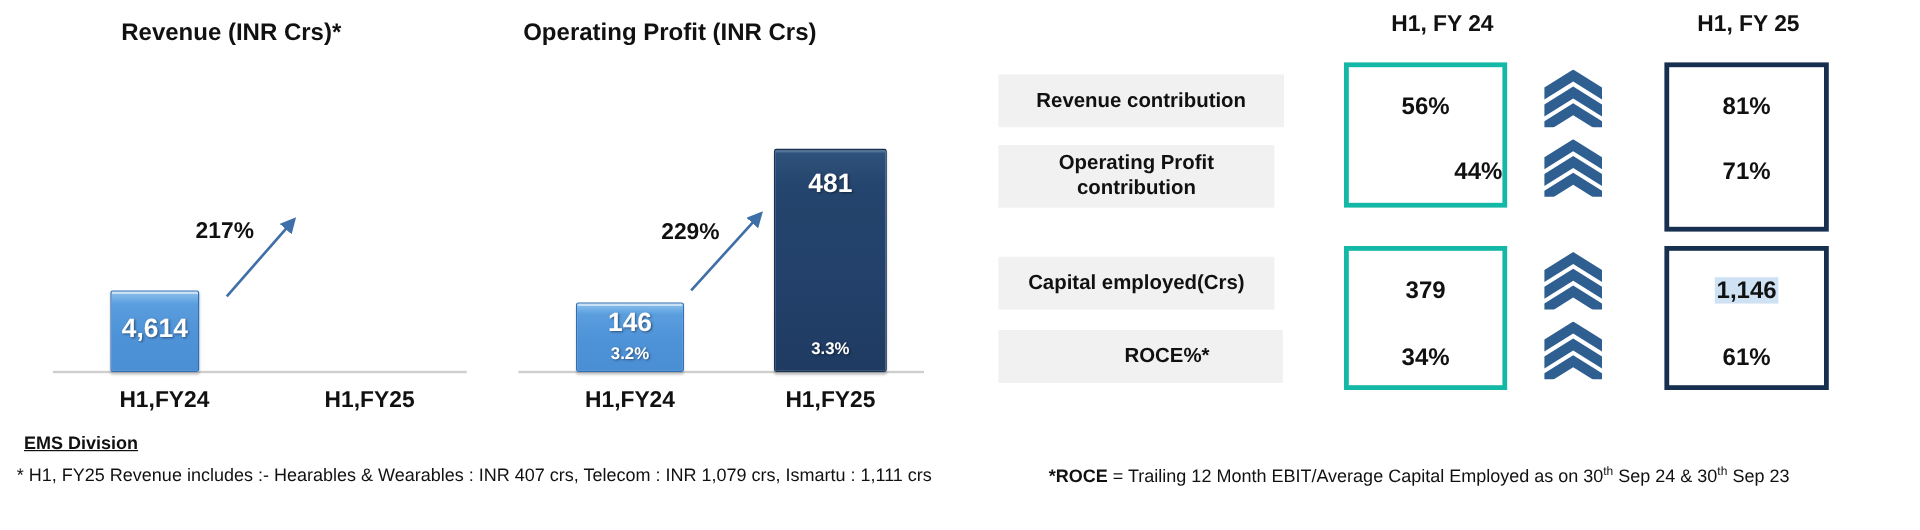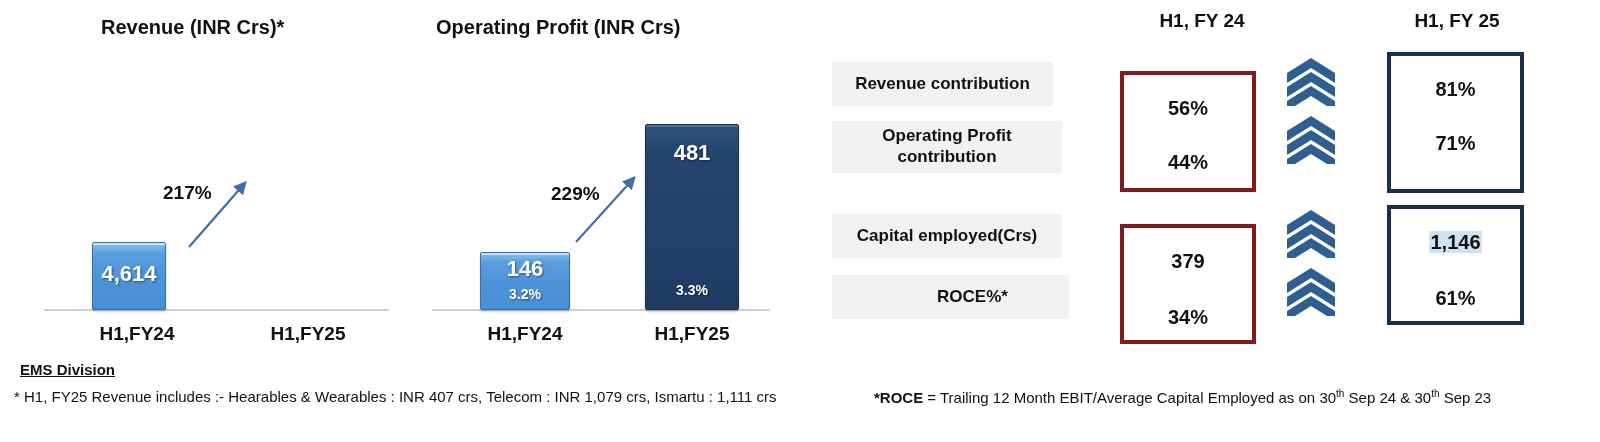--- a/index.html
+++ b/index.html
@@ -41,21 +41,21 @@
   .cat-label{position:absolute;text-align:center;font-size:19px;font-weight:bold;color:#111;white-space:nowrap;}
 
   .growth{position:absolute;font-size:19px;font-weight:bold;color:#111;white-space:nowrap;}
   .arrow-svg{position:absolute;overflow:visible;}
 
   
   .col-head{position:absolute;font-size:19px;font-weight:bold;color:#111;white-space:nowrap;text-align:center;}
   .row-label{position:absolute;background:#f1f1f1;display:flex;align-items:center;justify-content:center;
              text-align:center;font-size:17px;font-weight:bold;color:#111;line-height:1.22;}
   .vbox{position:absolute;background:#ffffff;box-sizing:border-box;}
-  .vbox.fy24{border:4px solid #7f1d1d;margin-top:19px;}
+  .vbox.fy24{border:4px solid #14b8a6;}
   .vbox.fy25{border:4px solid #17304f;}
   .cellval{position:absolute;left:0;right:0;text-align:center;font-size:20px;font-weight:bold;color:#111;}
   .cellval .hl{background:#cfe2f3;padding:0 1px;}
 
   .chev{position:absolute;}
 
   
   .fn-head{position:absolute;font-size:15px;font-weight:bold;color:#111;text-decoration:underline;white-space:nowrap;}
   .fn{position:absolute;font-size:15px;color:#111;white-space:nowrap;}
   .fn b{font-weight:bold;}
@@ -117,30 +117,30 @@
     <line x1="4" y1="72" x2="62" y2="8" stroke="#3f6fa8" stroke-width="2.2" marker-end="url(#ah2)"></line>
   </svg>
 
   <span class="cat-label" style="left:465px;top:323px;width:120px;">H1,FY24</span>
   <span class="cat-label" style="left:632px;top:323px;width:120px;">H1,FY25</span>
 </div>
 
 <div class="col-head" style="left:1122px;top:10px;width:160px;">H1, FY 24</div>
 <div class="col-head" style="left:1372px;top:10px;width:170px;">H1, FY 25</div>
 
-<div class="row-label" style="left:832px;top:62px;width:221px;height:44px;">
+<div class="row-label" style="left:832px;top:62px;width:238px;height:44px;">
   <span>Revenue contribution</span>
 </div>
 <div class="row-label" style="left:832px;top:121px;width:230px;height:52px;">
   <span>Operating Profit contribution</span>
 </div>
 
 <div class="vbox fy24" style="left:1120px;top:52px;width:136px;height:121px;">
   <span class="cellval" style="top:22px;">56%</span>
-  <span class="cellval" style="top:76px;">44%</span>
+  <span class="cellval" style="top:76px;text-align:right;">44%</span>
 </div>
 
 <div class="vbox fy25" style="left:1387px;top:52px;width:137px;height:141px;">
   <span class="cellval" style="top:22px;">81%</span>
   <span class="cellval" style="top:76px;">71%</span>
 </div>
 
 <svg class="chev" width="52" height="48" viewBox="0 0 52 48" style="left:1285px;top:58px;">
   <g fill="#2f5f91">
     <path d="M26 0 L50 15 L50 25 L26 10 L2 25 L2 15 Z"></path>

